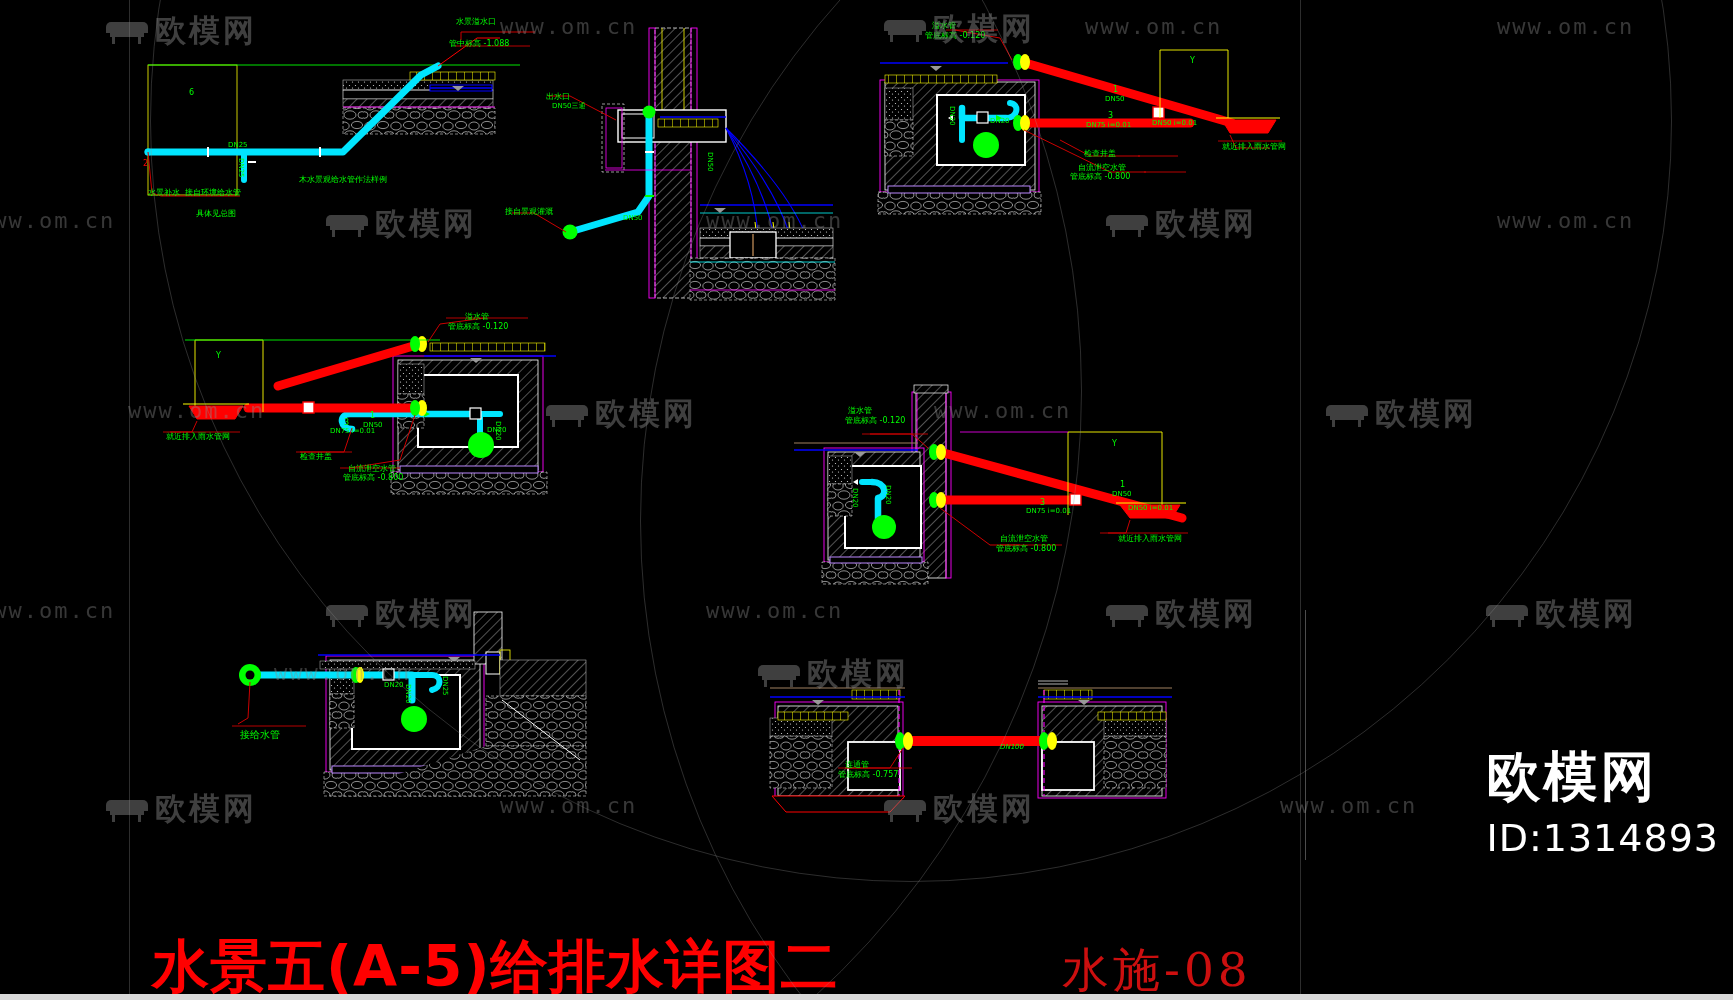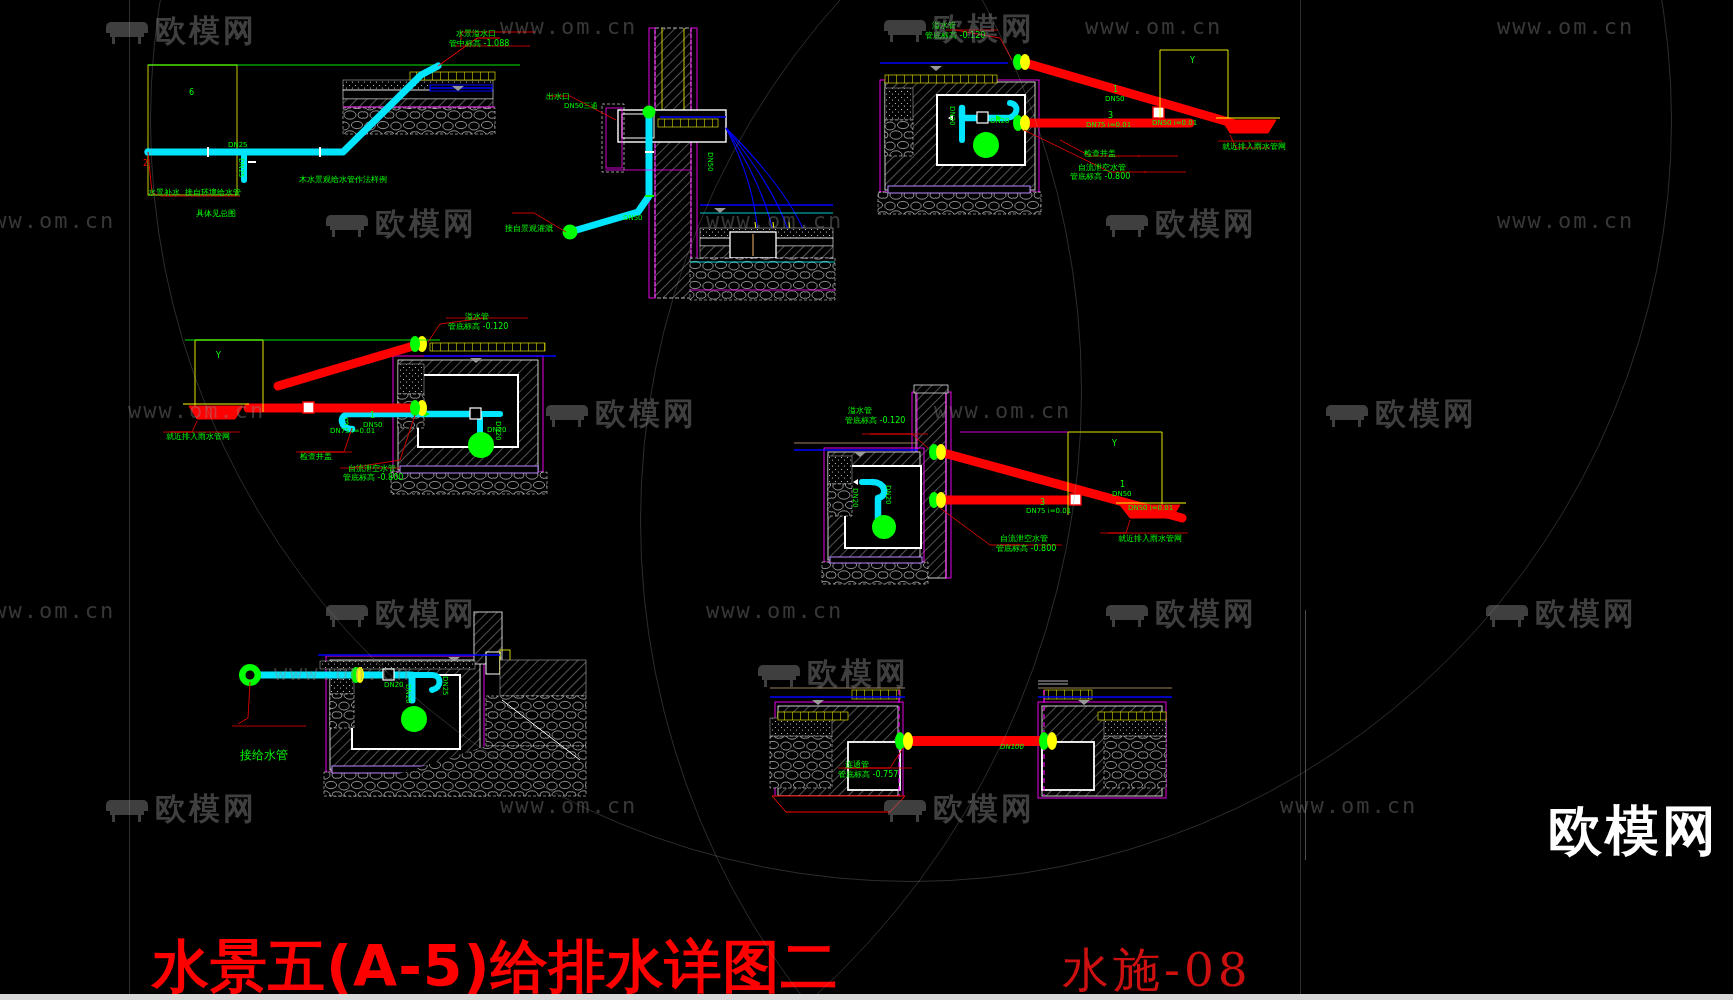--- a/index.html
+++ b/index.html
@@ -457,25 +457,25 @@
 
     <div class="lbl g" style="left:189px;top:89px;font-size:8px;">6</div>
     <div class="lbl g" style="left:228px;top:142px;font-size:7px;">DN25</div>
     <div class="lbl g vert" style="left:237px;top:158px;font-size:7px;">DN25</div>
     <div class="lbl r" style="left:143px;top:160px;font-size:8px;">2</div>
     <div class="lbl g" style="left:148px;top:189px;font-size:8px;">水景补水</div>
     <div class="lbl g" style="left:185px;top:189px;font-size:8px;">接自环境给水管</div>
     <div class="lbl g" style="left:196px;top:210px;font-size:8px;">具体见总图</div>
     <div class="lbl g" style="left:299px;top:176px;font-size:8px;">木水景观给水管作法样例</div>
 
-    <div class="lbl g" style="left:456px;top:30px;font-size:8px;">水景溢水口</div>
+    <div class="lbl g" style="left:456px;top:18px;font-size:8px;">水景溢水口</div>
     <div class="lbl g" style="left:449px;top:40px;font-size:8px;">管中标高 -1.088</div>
     <div class="lbl g" style="left:546px;top:93px;font-size:8px;">出水口</div>
-    <div class="lbl g" style="left:564px;top:103px;font-size:7px;">DN50三通</div>
-    <div class="lbl g" style="left:505px;top:208px;font-size:8px;margin-top:17px;">接自景观灌溉</div>
+    <div class="lbl g" style="left:552px;top:103px;font-size:7px;">DN50三通</div>
+    <div class="lbl g" style="left:505px;top:208px;font-size:8px;">接自景观灌溉</div>
     <div class="lbl g vert" style="left:706px;top:152px;font-size:7px;">DN50</div>
     <div class="lbl g" style="left:623px;top:215px;font-size:7px;">DN50</div>
 
     <div class="lbl g" style="left:932px;top:22px;font-size:8px;">溢水管</div>
     <div class="lbl g" style="left:925px;top:32px;font-size:8px;">管底标高 -0.120</div>
     <div class="lbl g vert" style="left:948px;top:106px;font-size:7px;">DN20</div>
     <div class="lbl g" style="left:990px;top:118px;font-size:7px;">DN20</div>
     <div class="lbl g" style="left:1113px;top:86px;font-size:8px;">1</div>
     <div class="lbl g" style="left:1105px;top:96px;font-size:7px;">DN50</div>
     <div class="lbl g" style="left:1108px;top:112px;font-size:8px;">3</div>
@@ -508,21 +508,21 @@
     <div class="lbl g" style="left:1120px;top:481px;font-size:8px;">1</div>
     <div class="lbl g" style="left:1112px;top:491px;font-size:7px;">DN50</div>
     <div class="lbl g" style="left:1040px;top:499px;font-size:8px;">3</div>
     <div class="lbl g" style="left:1026px;top:508px;font-size:7px;">DN75 i=0.01</div>
     <div class="lbl g" style="left:1000px;top:535px;font-size:8px;">自流泄空水管</div>
     <div class="lbl g" style="left:996px;top:545px;font-size:8px;">管底标高 -0.800</div>
     <div class="lbl g" style="left:1112px;top:440px;font-size:8px;">Y</div>
     <div class="lbl g" style="left:1128px;top:505px;font-size:7px;">DN50 i=0.01</div>
     <div class="lbl g" style="left:1118px;top:535px;font-size:8px;">就近排入雨水管网</div>
 
-    <div class="lbl g" style="left:240px;top:749px;font-size:12px;font-family:Liberation Serif, serif;">接给水管</div>
+    <div class="lbl g" style="left:240px;top:730px;font-size:10px;font-family:Liberation Serif, serif;">接给水管</div>
     <div class="lbl g" style="left:384px;top:682px;font-size:7px;">DN20</div>
     <div class="lbl g vert" style="left:404px;top:684px;font-size:7px;">DN20</div>
     <div class="lbl g vert" style="left:441px;top:676px;font-size:7px;">DN25</div>
 
     <div class="lbl g" style="left:1000px;top:744px;font-size:7px;font-style:italic;">DN100</div>
     <div class="lbl g" style="left:845px;top:761px;font-size:8px;">连通管</div>
     <div class="lbl g" style="left:838px;top:771px;font-size:8px;">管底标高 -0.757</div>
   </div>
 
   <div class="wm-layer">
@@ -558,16 +558,17 @@
     <div class="wm logo" style="left:758px;top:653px;"><span class="sofa"></span><span>欧模网</span></div>
     <div class="wm url" style="left:274px;top:660px;">www.om.cn</div>
   </div>
 
   <div class="title-main">水景五(A-5)给排水详图二</div>
   <div class="title-sheet">水施-08</div>
 
   <div class="badge-divider"></div>
   <div class="badge">
     <div class="b-logo">欧模网</div>
+    <div class="b-id">ID:1314893</div>
   </div>
 
   <div class="bottombar"></div>
 </div>
 
 </body></html>

